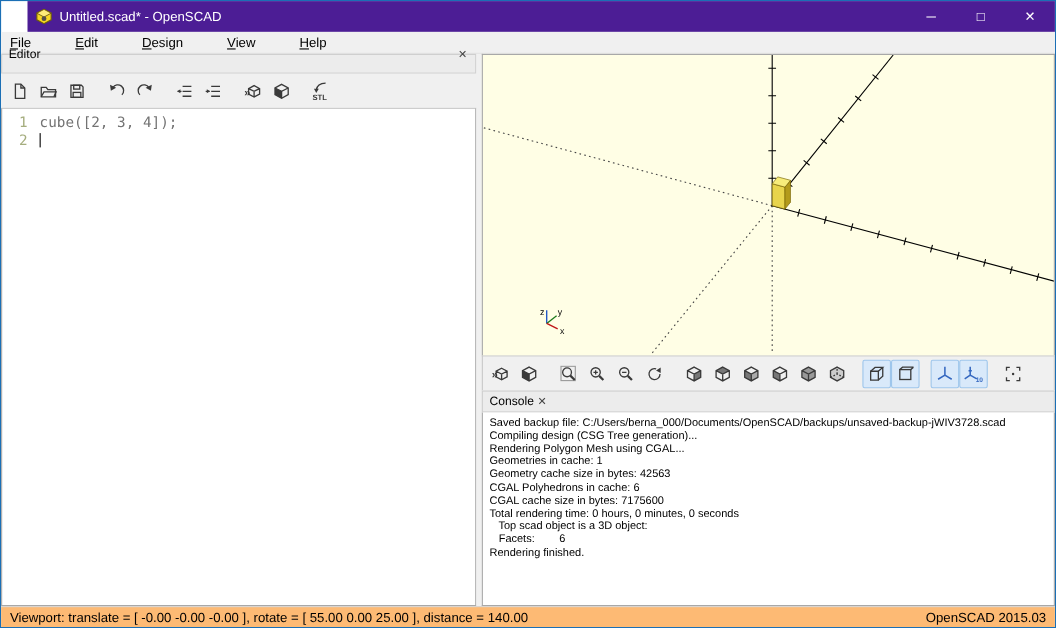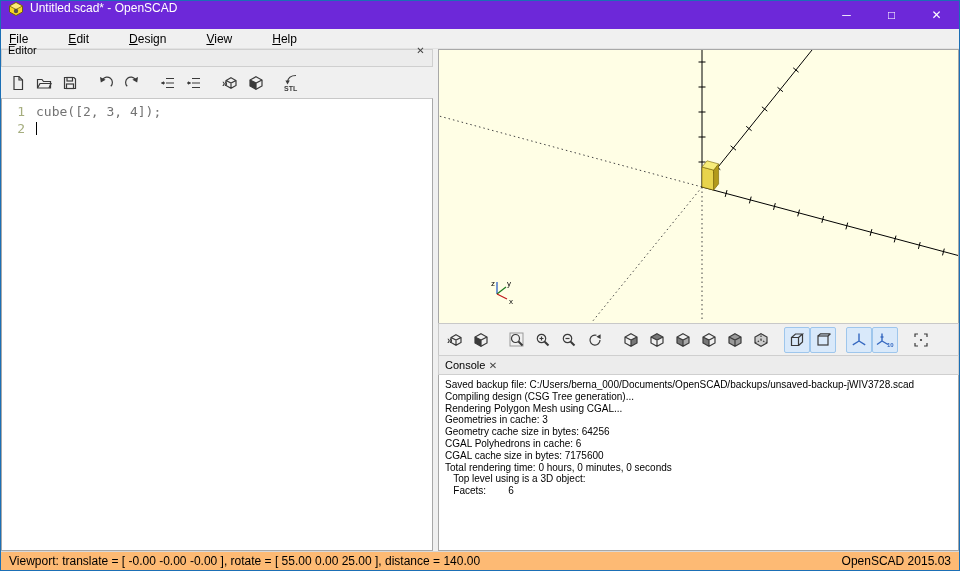--- a/index.html
+++ b/index.html
@@ -2,21 +2,21 @@
 <html><head>
 <meta charset="utf-8">
 <style>
   * { margin:0; padding:0; box-sizing:border-box; }
   html,body { width:960px; height:571px; overflow:hidden; }
   body { font-family:"Liberation Sans", sans-serif; font-size:12px; color:#000; background:#fff; }
 
   .window { width:960px; height:571px; border:1px solid #1b6fb5; display:flex; flex-direction:column; }
 
   
-  .titlebar { height:28px; background:#6d28d9; display:flex; flex:0 0 28px; }
+  .titlebar { height:28px; background:#4c1d95; display:flex; align-items:center; flex:0 0 28px;margin-left:24px; }
   .titlebar .app-icon { margin:0 6px 0 7px; display:flex; }
   .titlebar .title { color:#fff; font-size:12px; flex:1; white-space:nowrap; overflow:hidden; }
   .win-btn { width:45px; height:28px; display:flex; align-items:center; justify-content:center; color:#fff; font-size:12px; cursor:default; }
 
   
   .menubar { height:20px; background:#f0f0f0; display:flex; align-items:stretch; flex:0 0 20px; border-bottom:1px solid #e2e2e2;gap:24px; }
   .menu-item { padding:0 8px; display:flex; align-items:center; font-size:12px; cursor:default; }
   .menu-item u { text-decoration:underline; }
 
   
@@ -371,27 +371,28 @@
       </div>
 
       <div class="console-header">
         <span class="dock-title">Console</span>
         <span class="dock-close">✕</span>
       </div>
       <div class="console-body">
         <div>Saved backup file: C:/Users/berna_000/Documents/OpenSCAD/backups/unsaved-backup-jWIV3728.scad</div>
         <div>Compiling design (CSG Tree generation)...</div>
         <div>Rendering Polygon Mesh using CGAL...</div>
-        <div>Geometries in cache: 3</div>
-        <div>Geometry cache size in bytes: 64256</div>
+        <div>Geometries in cache: 1</div>
+        <div>Geometry cache size in bytes: 42563</div>
         <div>CGAL Polyhedrons in cache: 6</div>
         <div>CGAL cache size in bytes: 7175600</div>
         <div>Total rendering time: 0 hours, 0 minutes, 0 seconds</div>
-        <div>   Top level using is a 3D object:</div>
+        <div>   Top scad object is a 3D object:</div>
         <div>   Facets:        6</div>
+        <div>Rendering finished.</div>
       </div>
 
     </div>
   </div>
 
   <div class="statusbar">
     <span>Viewport: translate = [ -0.00 -0.00 -0.00 ], rotate = [ 55.00 0.00 25.00 ], distance = 140.00</span>
     <span>OpenSCAD 2015.03</span>
   </div>
 

